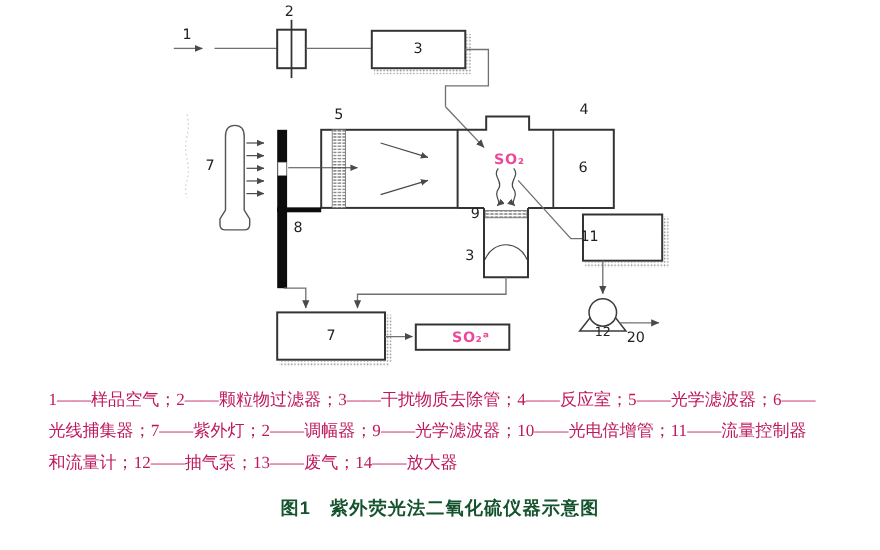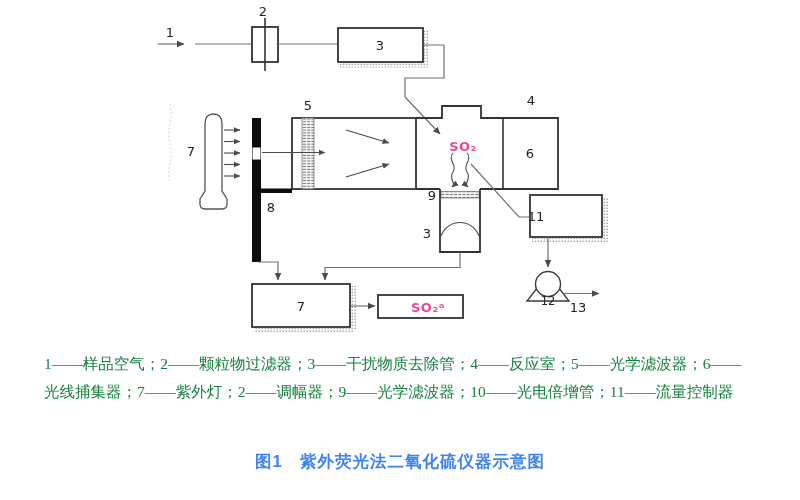--- a/index.html
+++ b/index.html
@@ -20,27 +20,27 @@
   .artifact { stroke:#c9c9c9; stroke-width:1; stroke-dasharray:1.5 2.5; fill:none; }
   .lbl {
     position:absolute; transform:translate(-50%,-50%); white-space:nowrap;
     font-size:13px; color:#222; line-height:1;
   }
   .lbl.small { font-size:11.5px; }
   .lbl.so2 { font-weight:600; letter-spacing:0.5px; color:#ec4899; }
   .legend {
     position:absolute; left:44px; top:350px; width:720px;
     font-family:"Liberation Serif","DejaVu Serif",serif;
-    font-size:15.5px; color:#15803d;
+    font-size:15.5px; color:#be185d;
   }
   .legend p { margin:0; line-height:28.4px; }
   .caption {
     position:absolute; left:0; right:0; top:451px; text-align:center;
     font-family:"Liberation Sans","DejaVu Sans",sans-serif;
-    font-weight:bold; font-size:16.5px; color:#3b82f6; letter-spacing:1px;
+    font-weight:bold; font-size:16.5px; color:#14532d; letter-spacing:1px;
   }
 </style>
 </head>
 <body>
 
 <div class="stage">
 
   <svg width="800" height="345" viewBox="0 0 800 345">
     <defs>
       <marker id="ah" viewBox="0 0 10 10" refX="9" refY="5" markerWidth="6.5" markerHeight="6.5" orient="auto">
@@ -149,25 +149,26 @@
   <div class="lbl" style="left:380px; top:45px;">3</div>
   <div class="lbl" style="left:531px; top:100px;">4</div>
   <div class="lbl" style="left:308px; top:105px;">5</div>
   <div class="lbl" style="left:530px; top:153px;">6</div>
   <div class="lbl" style="left:191px; top:151px;">7</div>
   <div class="lbl" style="left:271px; top:207px;">8</div>
   <div class="lbl" style="left:432px; top:195px;">9</div>
   <div class="lbl" style="left:427px; top:233px;">3</div>
   <div class="lbl" style="left:536px; top:216px;">11</div>
   <div class="lbl small" style="left:548px; top:284px;margin-top:18px;">12</div>
-  <div class="lbl" style="left:578px; top:307px;">13</div>
+  <div class="lbl" style="left:578px; top:307px;">20</div>
   <div class="lbl" style="left:301px; top:306px;">7</div>
   <div class="lbl so2" style="left:463px; top:146px;">SO₂</div>
   <div class="lbl so2" style="left:428px; top:307px;">SO₂ᵃ</div>
 
   <div class="legend">
     <p>1——样品空气；2——颗粒物过滤器；3——干扰物质去除管；4——反应室；5——光学滤波器；6——</p>
     <p>光线捕集器；7——紫外灯；2——调幅器；9——光学滤波器；10——光电倍增管；11——流量控制器</p>
+    <p>和流量计；12——抽气泵；13——废气；14——放大器</p>
   </div>
 
   <div class="caption">图1　紫外荧光法二氧化硫仪器示意图</div>
 
 </div>
 
 </body></html>

